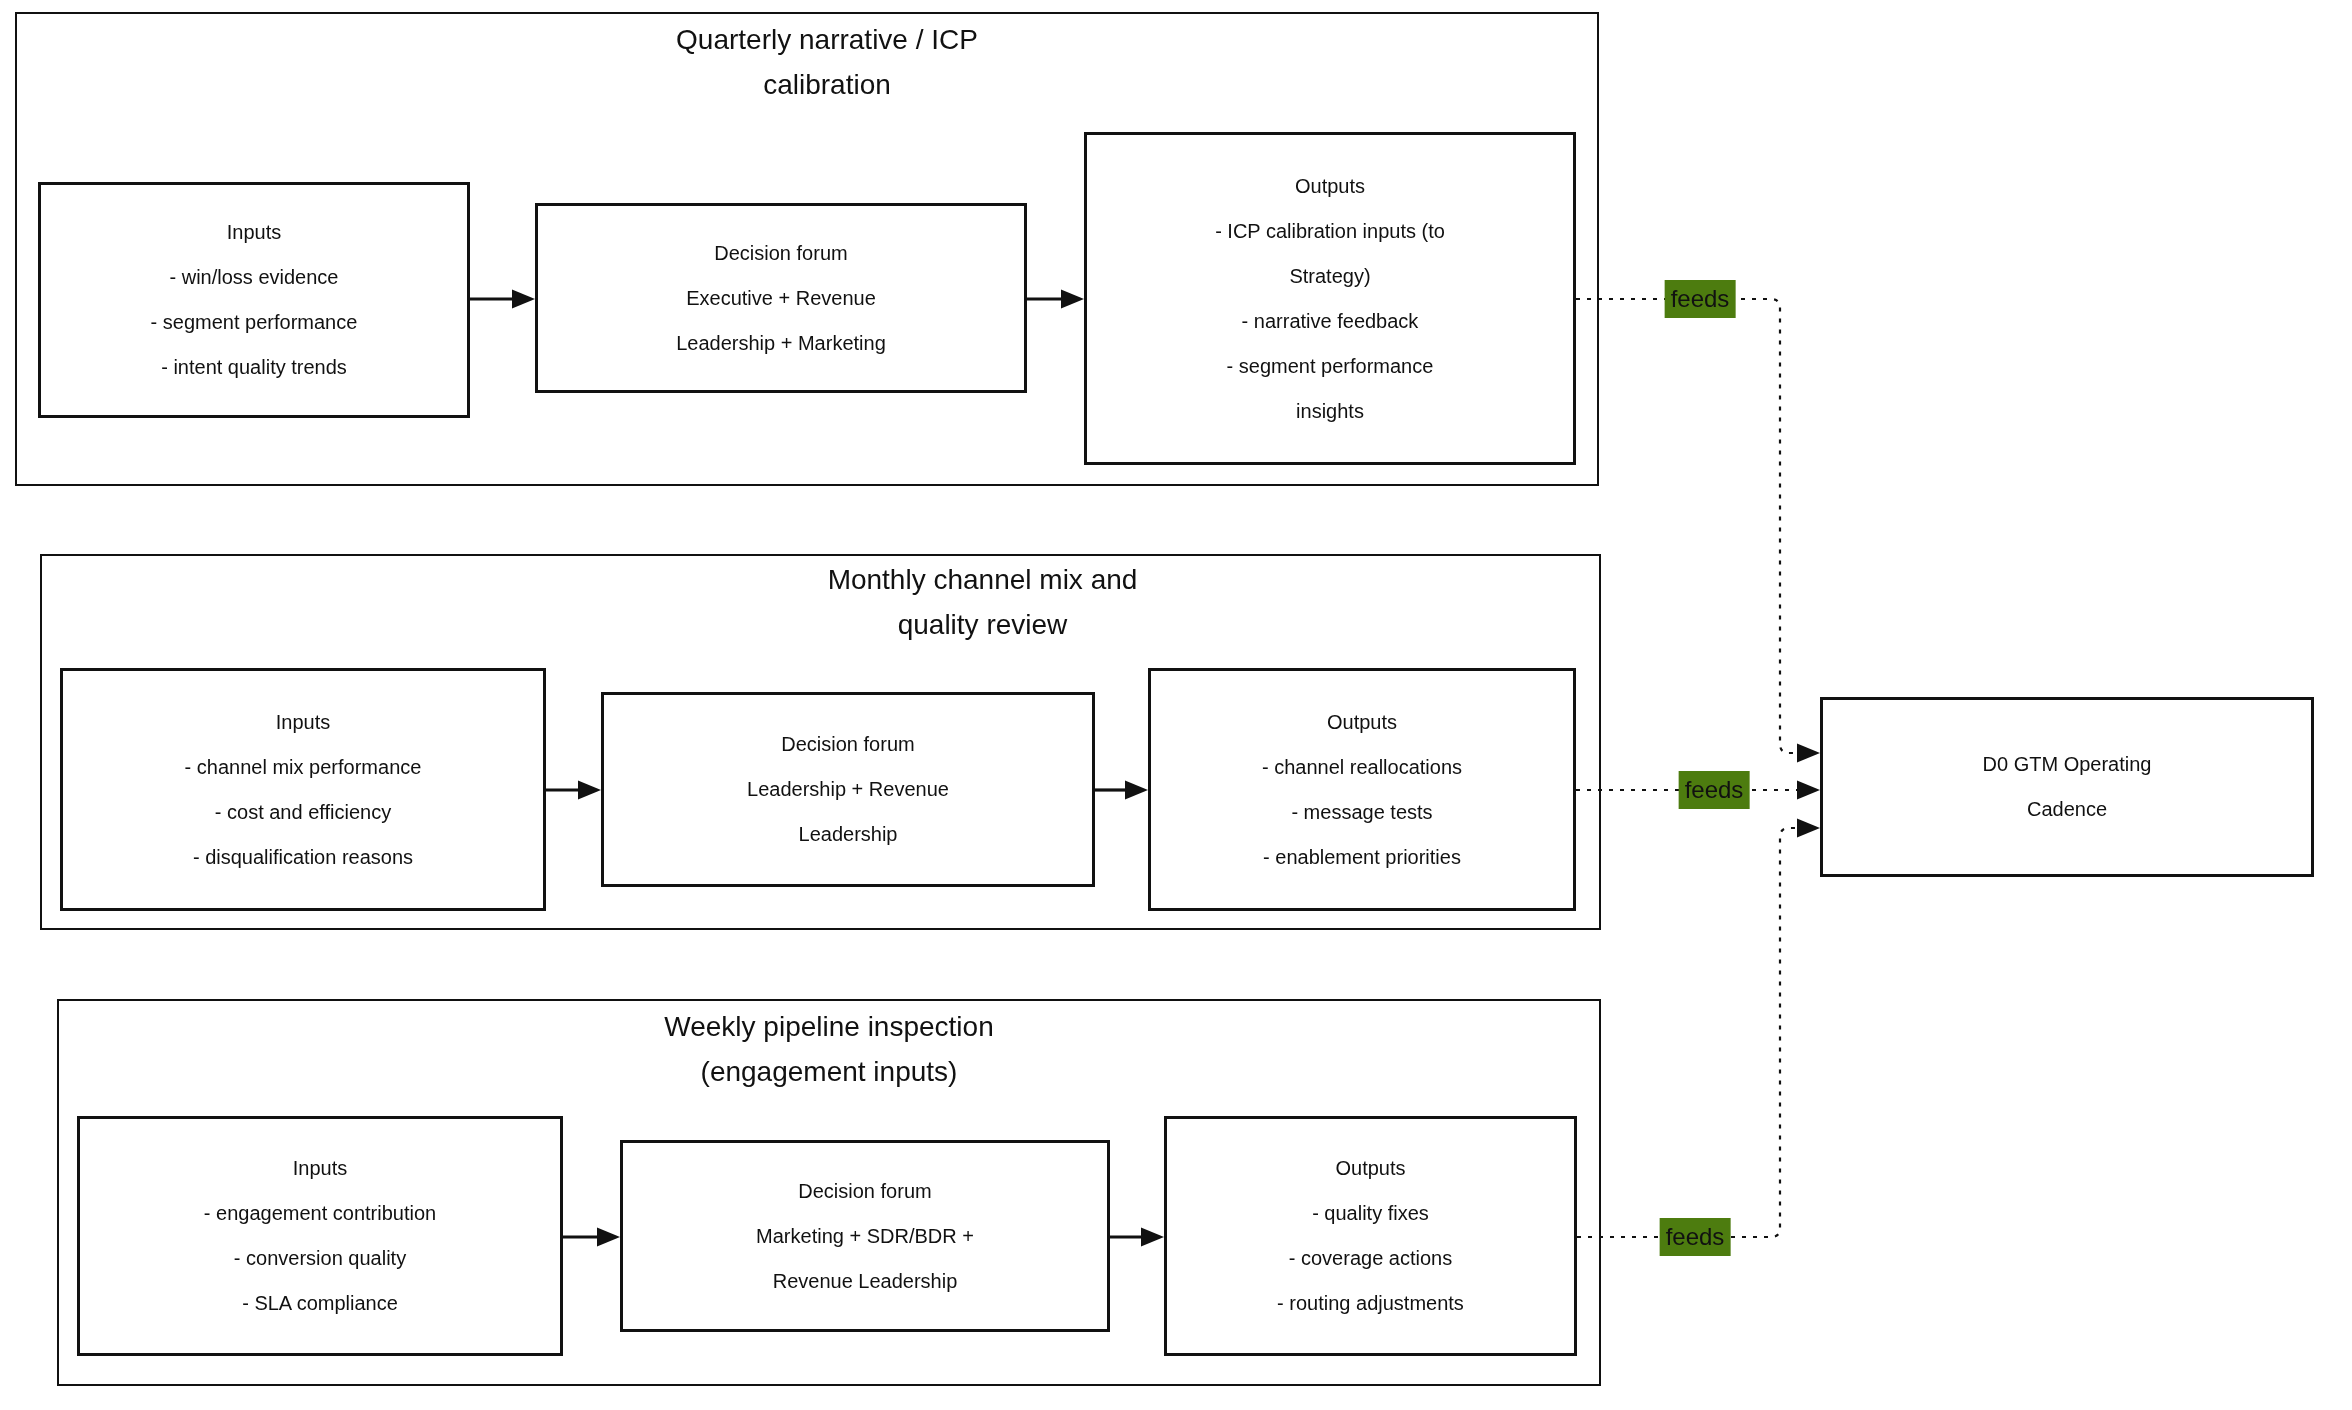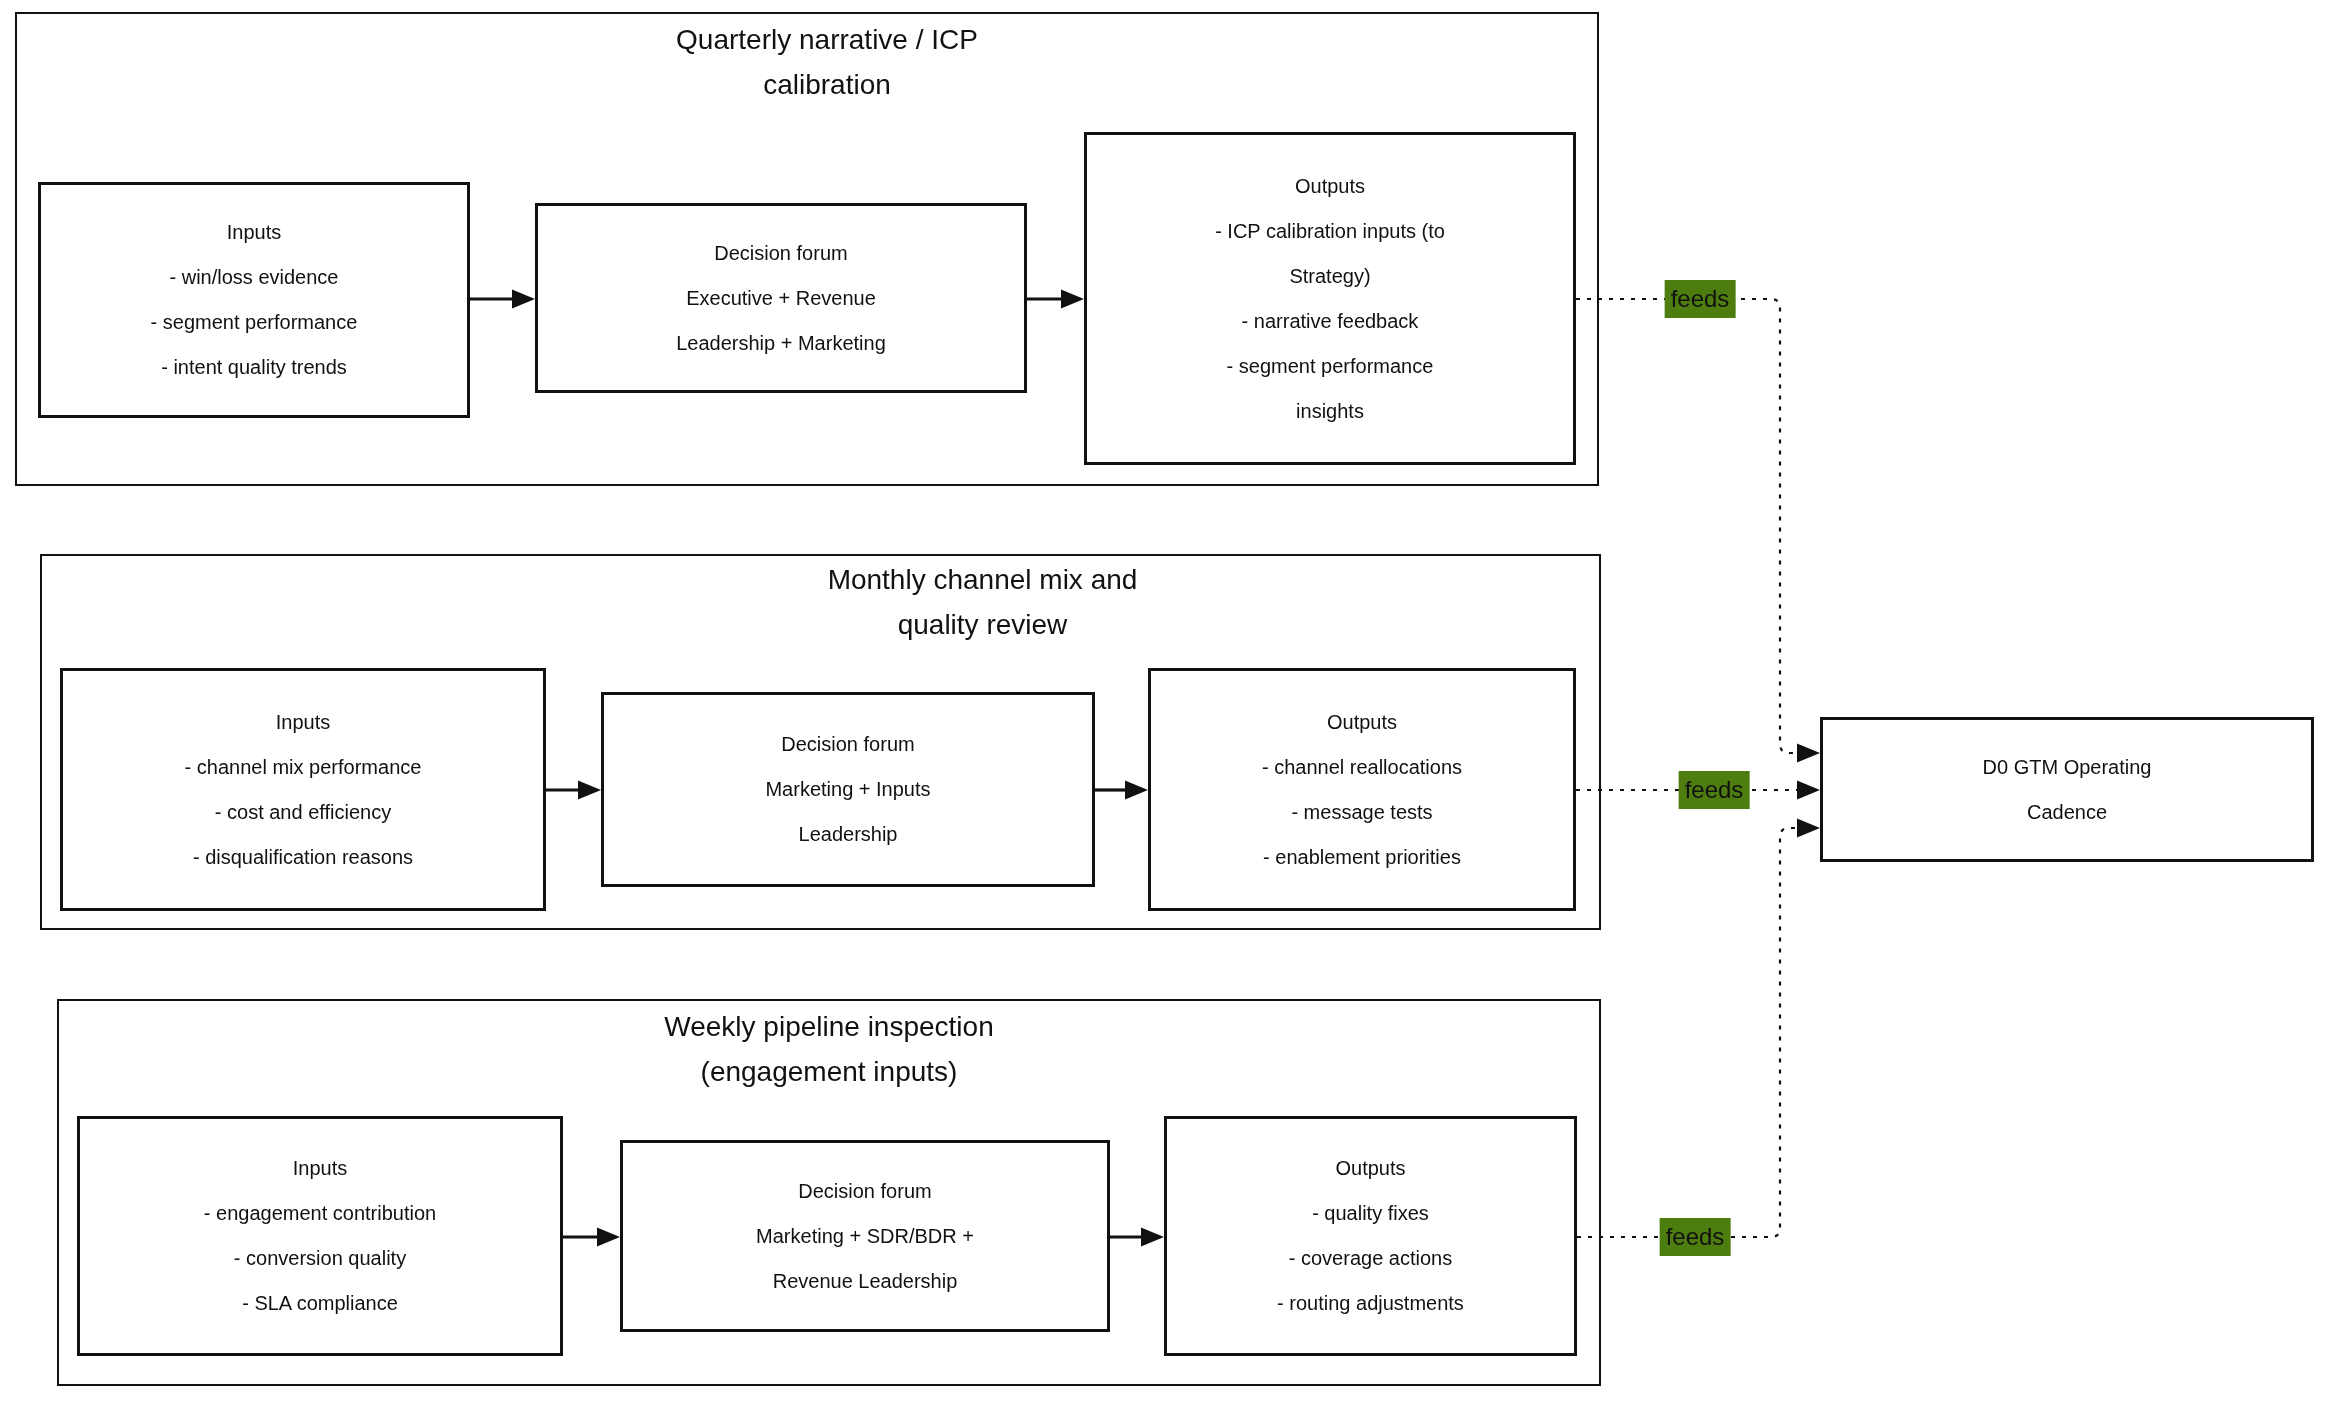--- a/index.html
+++ b/index.html
@@ -94,21 +94,21 @@
       <div class="line">quality review</div>
     </div>
   <div class="node" style="left:60px; top:668px; width:486px; height:243px;">
       <div class="line">Inputs</div>
       <div class="line">- channel mix performance</div>
       <div class="line">- cost and efficiency</div>
       <div class="line">- disqualification reasons</div>
     </div>
   <div class="node" style="left:601px; top:692px; width:494px; height:195px;">
       <div class="line">Decision forum</div>
-      <div class="line">Marketing + Inputs</div>
+      <div class="line">Leadership + Revenue</div>
       <div class="line">Leadership</div>
     </div>
   <div class="node" style="left:1148px; top:668px; width:428px; height:243px;">
       <div class="line">Outputs</div>
       <div class="line">- channel reallocations</div>
       <div class="line">- message tests</div>
       <div class="line">- enablement priorities</div>
     </div>
 
   <div class="frame" style="left:57px; top:999px; width:1544px; height:387px;"></div>
@@ -127,21 +127,21 @@
       <div class="line">Marketing + SDR/BDR +</div>
       <div class="line">Revenue Leadership</div>
     </div>
   <div class="node" style="left:1164px; top:1116px; width:413px; height:240px;">
       <div class="line">Outputs</div>
       <div class="line">- quality fixes</div>
       <div class="line">- coverage actions</div>
       <div class="line">- routing adjustments</div>
     </div>
 
-  <div class="node" style="left:1820px; top:717px; width:494px; height:145px;">
+  <div class="node" style="left:1820px; top:697px; width:494px; height:180px;">
       <div class="line">D0 GTM Operating</div>
       <div class="line">Cadence</div>
     </div>
 
   <svg class="overlay" width="2352" height="1410" viewBox="0 0 2352 1410">
 
     <g>
       <line x1="470" y1="299" x2="514" y2="299" stroke="currentColor" stroke-width="3.2"></line>
       <polygon points="535,299 512,289.5 512,308.5" fill="currentColor"></polygon>
     </g>

